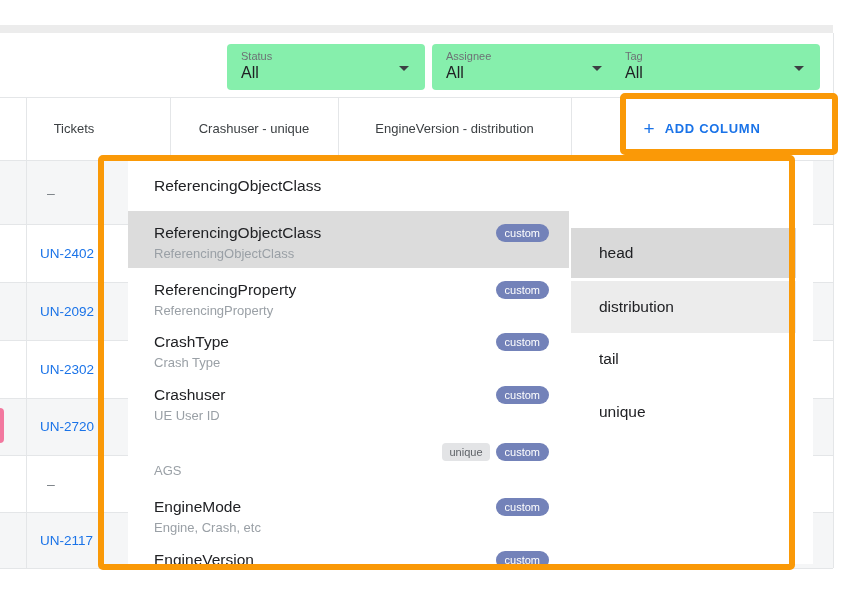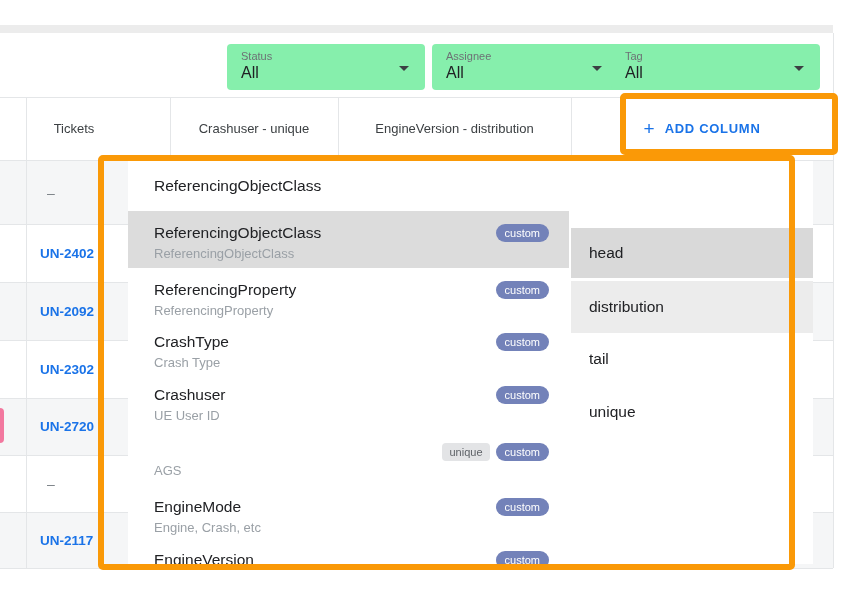--- a/index.html
+++ b/index.html
@@ -22,39 +22,39 @@
   .col-h{position:absolute;top:97px;height:63px;line-height:63px;text-align:center;
          font-size:13px;font-weight:500;color:#3C4043;z-index:2;}
   .add-col{position:absolute;top:97px;left:571px;width:262px;height:63px;display:flex;align-items:center;
            justify-content:center;color:#1A73E8;z-index:2;cursor:pointer;}
   .add-col .plus{font-size:19px;font-weight:400;margin-right:10px;line-height:1;}
   .add-col .lbl{font-size:13px;font-weight:700;letter-spacing:.7px;}
   
   .trow{position:absolute;left:0;width:833px;display:flex;align-items:center;
         padding-left:40px;box-sizing:border-box;z-index:1;}
   .trow.stripe{background:#F5F6F7;}
-  .tlink{font-size:13.5px;font-weight:700;color:#1A73E8;white-space:nowrap;cursor:pointer;}
+  .tlink{font-size:13.5px;font-weight:400;color:#1A73E8;white-space:nowrap;cursor:pointer;}
   .tdash{font-size:14px;color:#80868B;margin-left:7px;}
   .flag{position:absolute;left:-4px;top:408px;width:8px;height:35px;border-radius:4px;background:#F2789F;z-index:3;}
   
   .popup{position:absolute;left:104px;top:161px;width:685px;height:403px;background:#fff;z-index:5;overflow:hidden;margin-left:24px;}
   .pi-left{position:absolute;left:26px;top:0;height:50px;display:flex;align-items:center;
            font-size:15.5px;color:#202124;}
   .pi-right{position:absolute;left:456px;top:0;height:50px;display:flex;align-items:center;}
   .cursorbar{width:2px;height:19px;background:#5F6368;margin-right:3px;}
   .ph{font-size:15.5px;color:#B3B7BB;}
   .fi{position:absolute;left:0;width:441px;box-sizing:border-box;padding:8px 20px 0 26px;}
   .fi.sel{background:#DCDCDC;padding-top:11px;}
   .fi-trow{display:flex;align-items:center;}
   .fi-title{font-size:15.5px;color:#202124;line-height:22px;white-space:nowrap;}
   .badges{margin-left:auto;display:flex;gap:6px;align-items:center;}
   .badge-custom{background:#7382B9;color:#fff;font-size:11px;line-height:14px;padding:2px 9px;border-radius:9px;}
   .badge-unused{background:#E3E4E6;color:#5F6368;font-size:11px;line-height:14px;padding:2px 7px;border-radius:4px;}
   .fi-sub{font-size:13px;color:#9AA0A6;line-height:18px;margin-top:1px;white-space:nowrap;}
-  .op{position:absolute;left:443px;width:242px;display:flex;align-items:center;padding-left:18px;
+  .op{position:absolute;left:443px;width:225px;display:flex;align-items:center;padding-left:28px;
       box-sizing:border-box;font-size:15.5px;color:#202124;cursor:pointer;}
   .op.sel{background:#D9D9D9;}
   .op.hov{background:#ECECEC;}
   
   .annot{position:absolute;border:6px solid #FA9907;border-radius:5px;box-sizing:border-box;z-index:50;}
 </style>
 </head>
 <body>
 
 <div class="screen">

